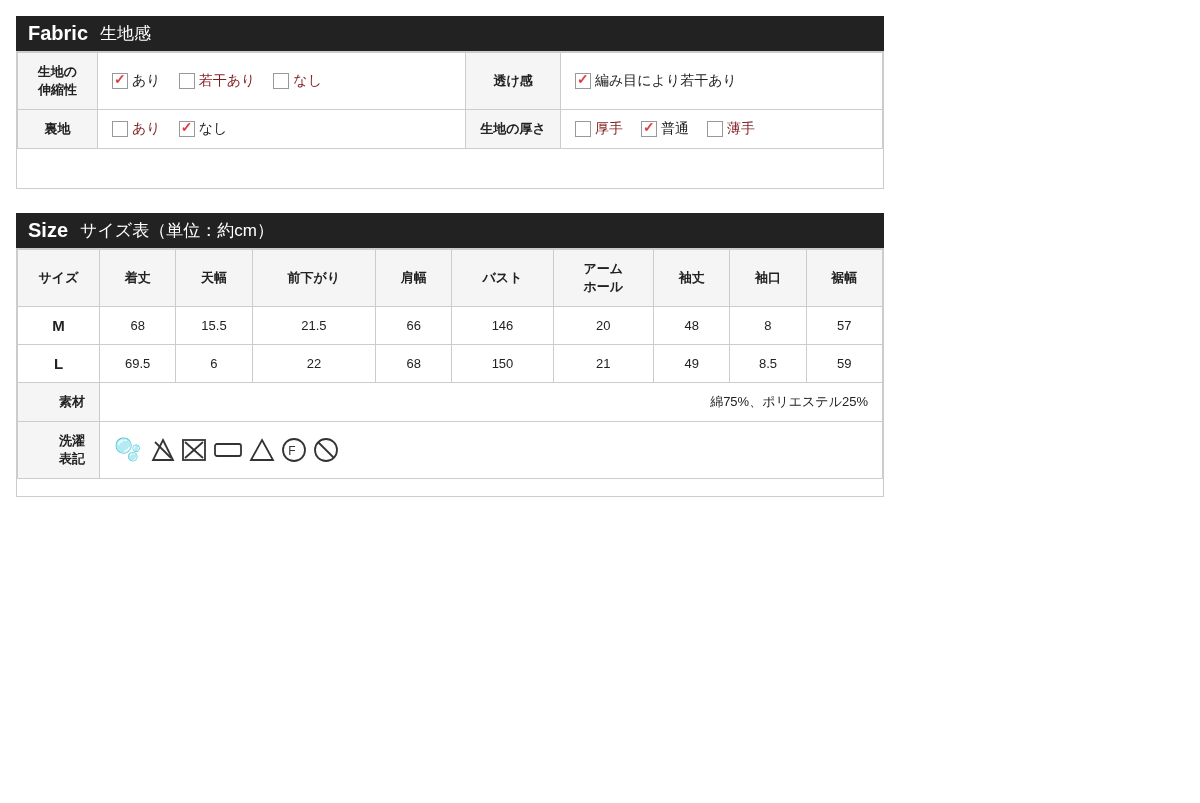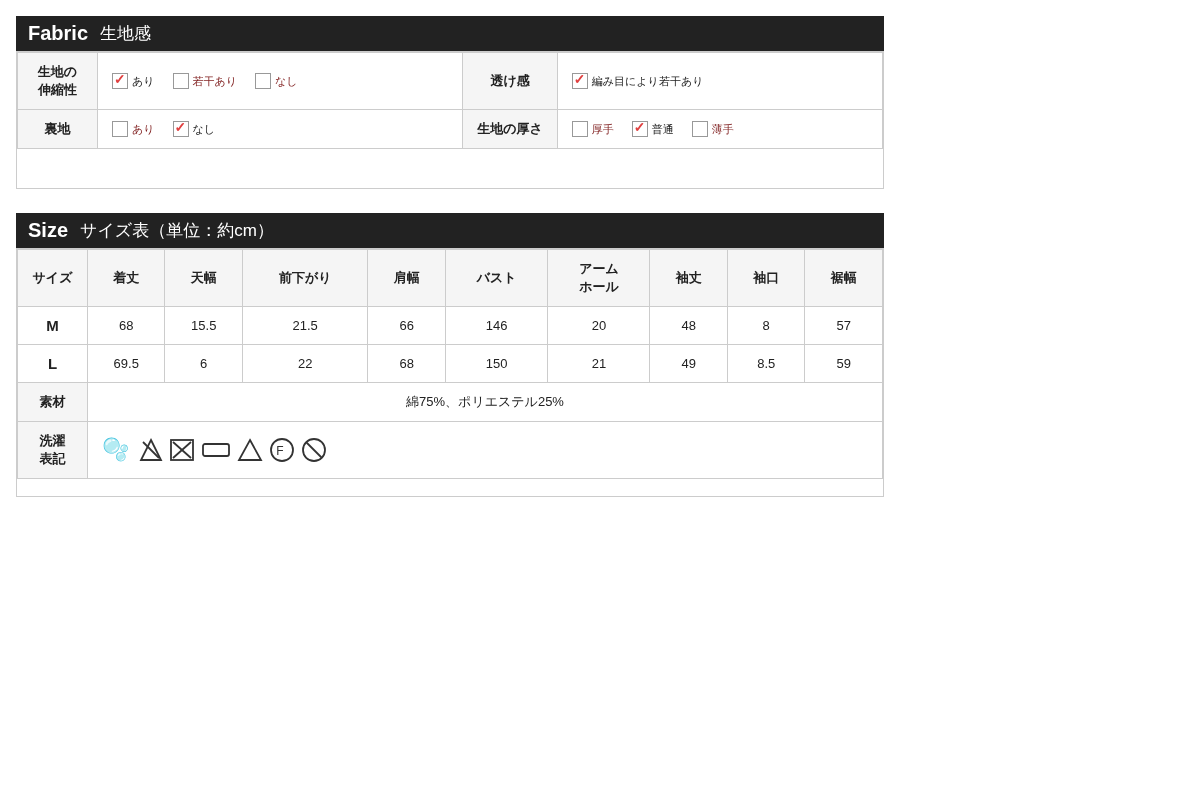--- a/index.html
+++ b/index.html
@@ -55,21 +55,21 @@
     }
     .fabric-table .options-cell {
       display: flex;
       align-items: center;
       gap: 18px;
     }
     .checkbox-item {
       display: inline-flex;
       align-items: center;
       gap: 4px;
-      font-size: 11px;
+      font-size: 14px;
     }
     .checkbox-checked {
       display: inline-block;
       width: 16px;
       height: 16px;
       border: 1px solid #999;
       position: relative;
       background: #fff;
       flex-shrink: 0;
     }
@@ -107,28 +107,28 @@
     }
     .size-table th {
       background: #f5f5f5;
       font-weight: bold;
     }
     .size-table .size-label {
       font-weight: bold;
       font-size: 15px;
     }
     .size-table .info-row td {
-      text-align: center;
+      text-align: right;
       padding: 10px 14px;
     }
     .size-table .info-label {
       background: #f5f5f5;
       font-weight: bold;
       text-align: right;
-      width: 70px;
+      width: 82px;
       white-space: nowrap;
     }
 
     .laundry-icons {
       font-size: 22px;
       letter-spacing: 4px;
       display: flex;
       align-items: center;
       gap: 6px;
     }

